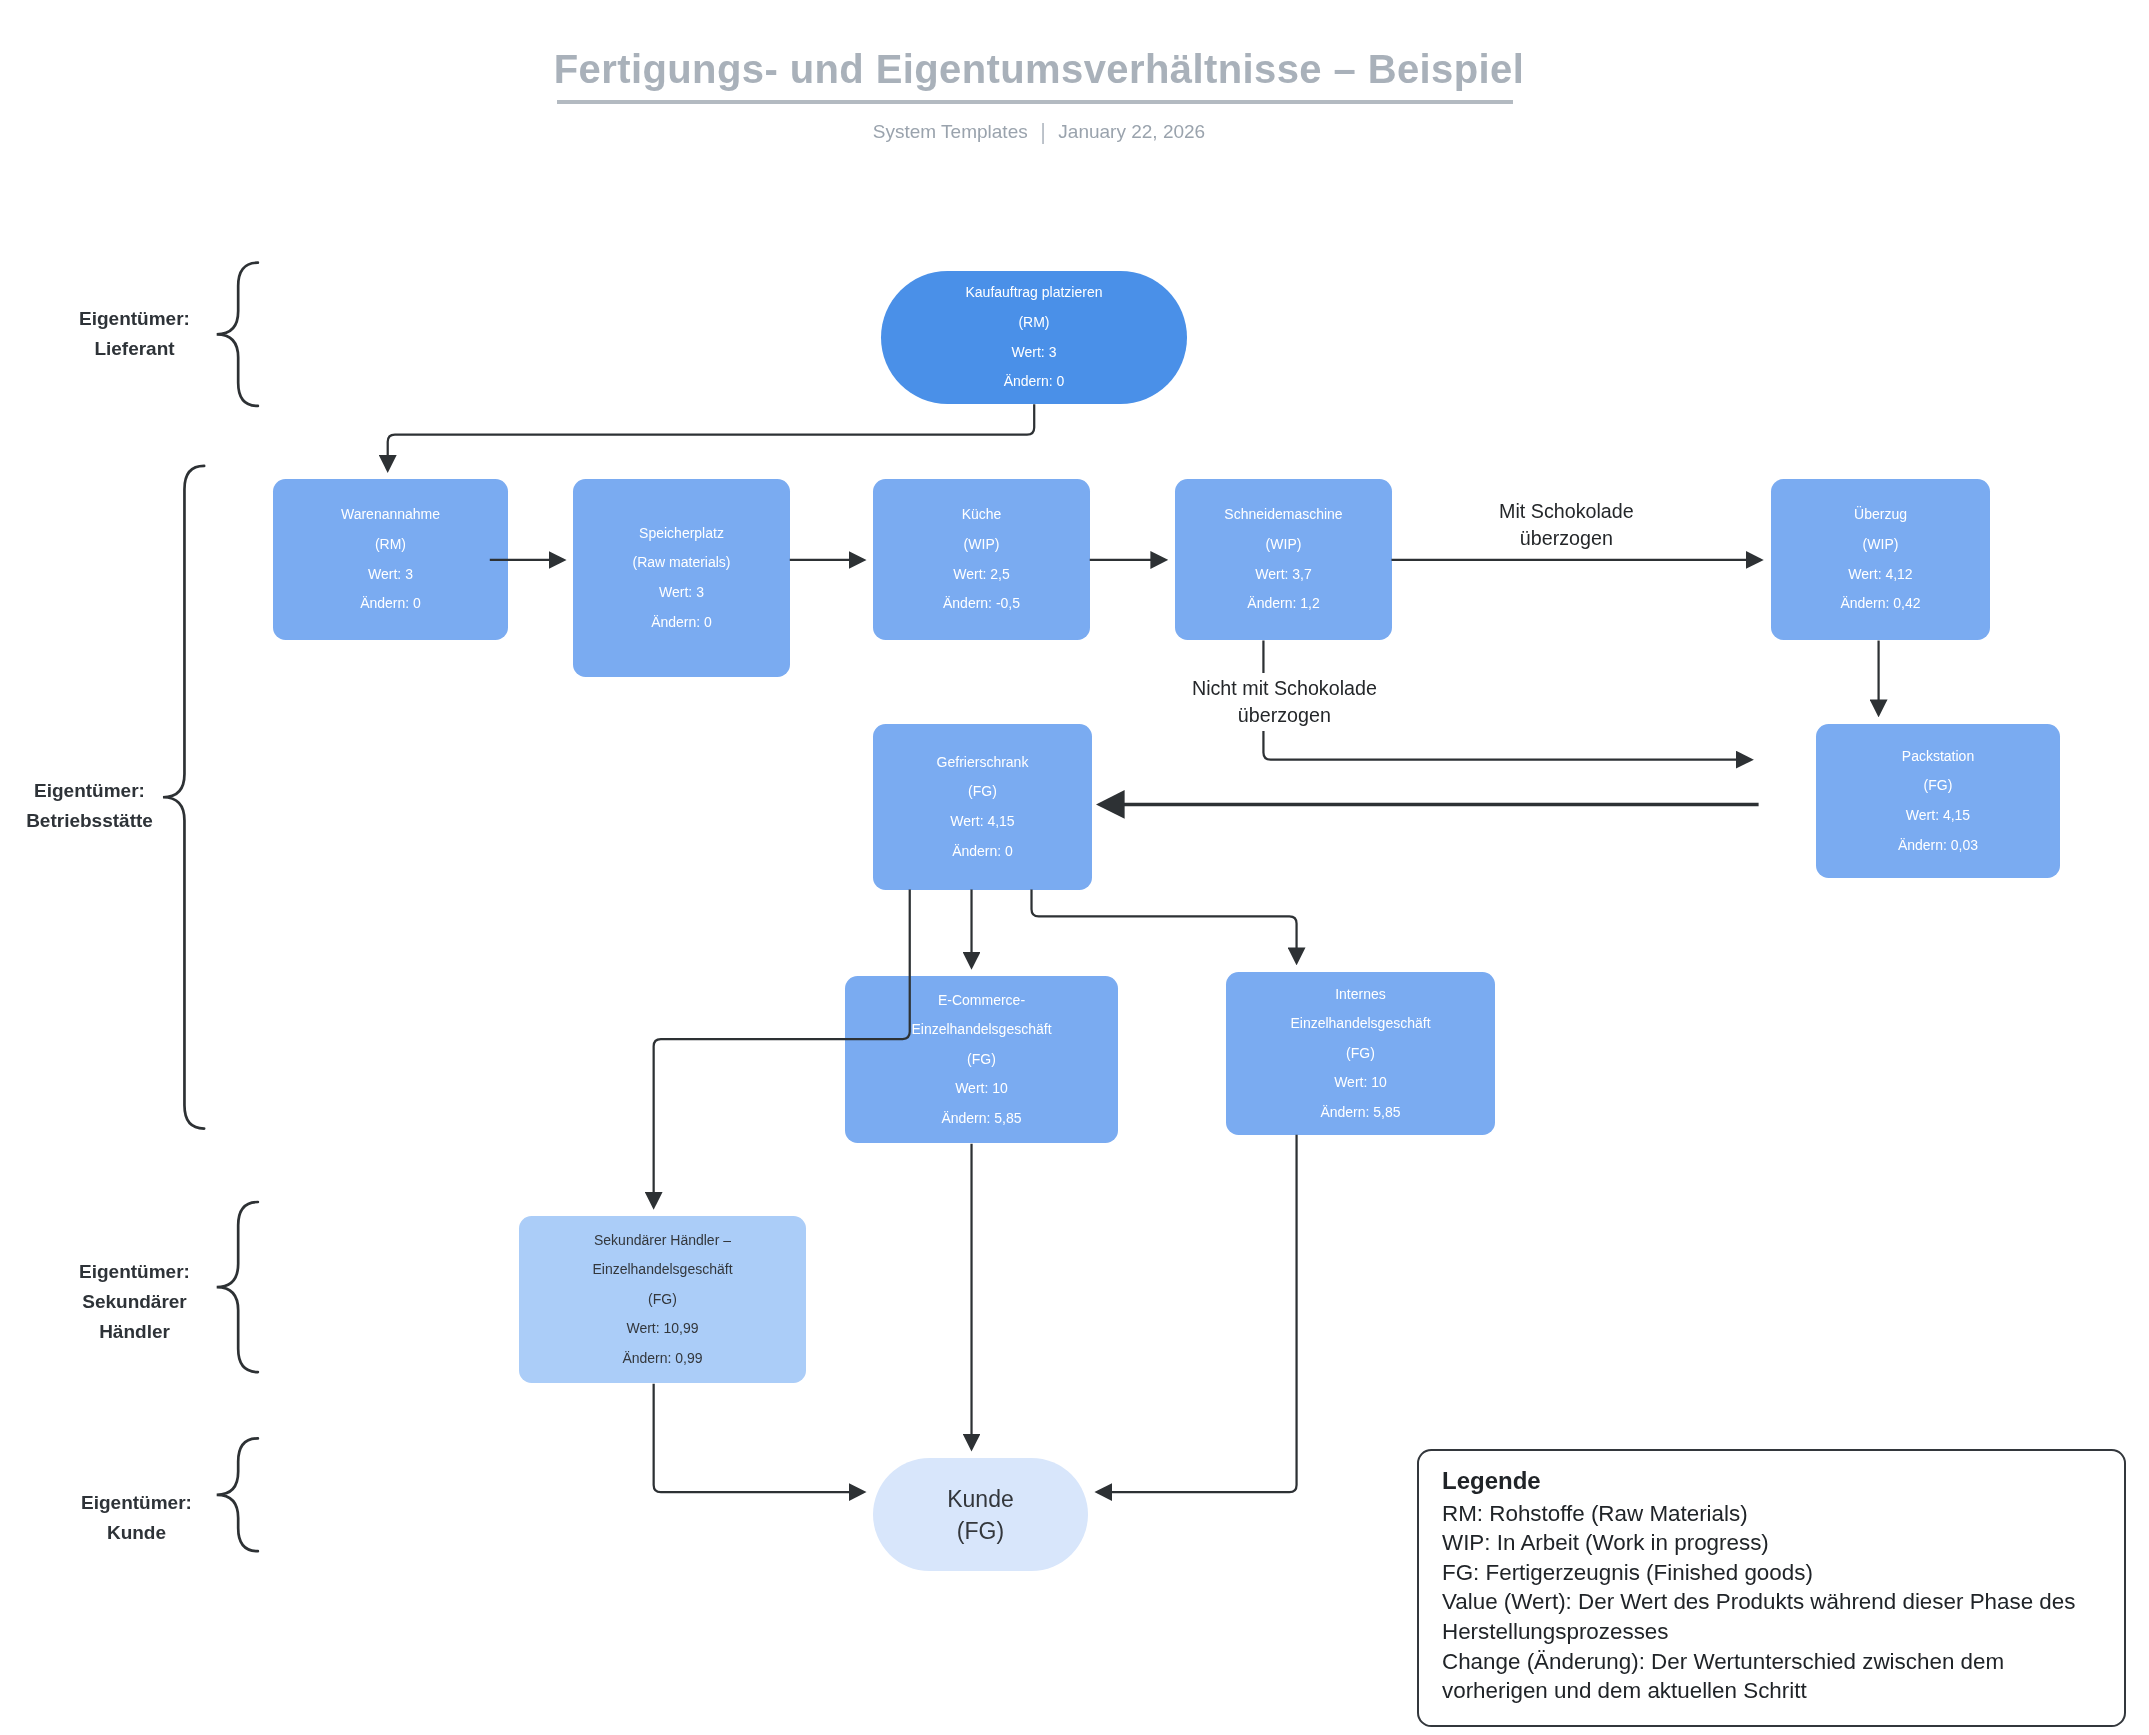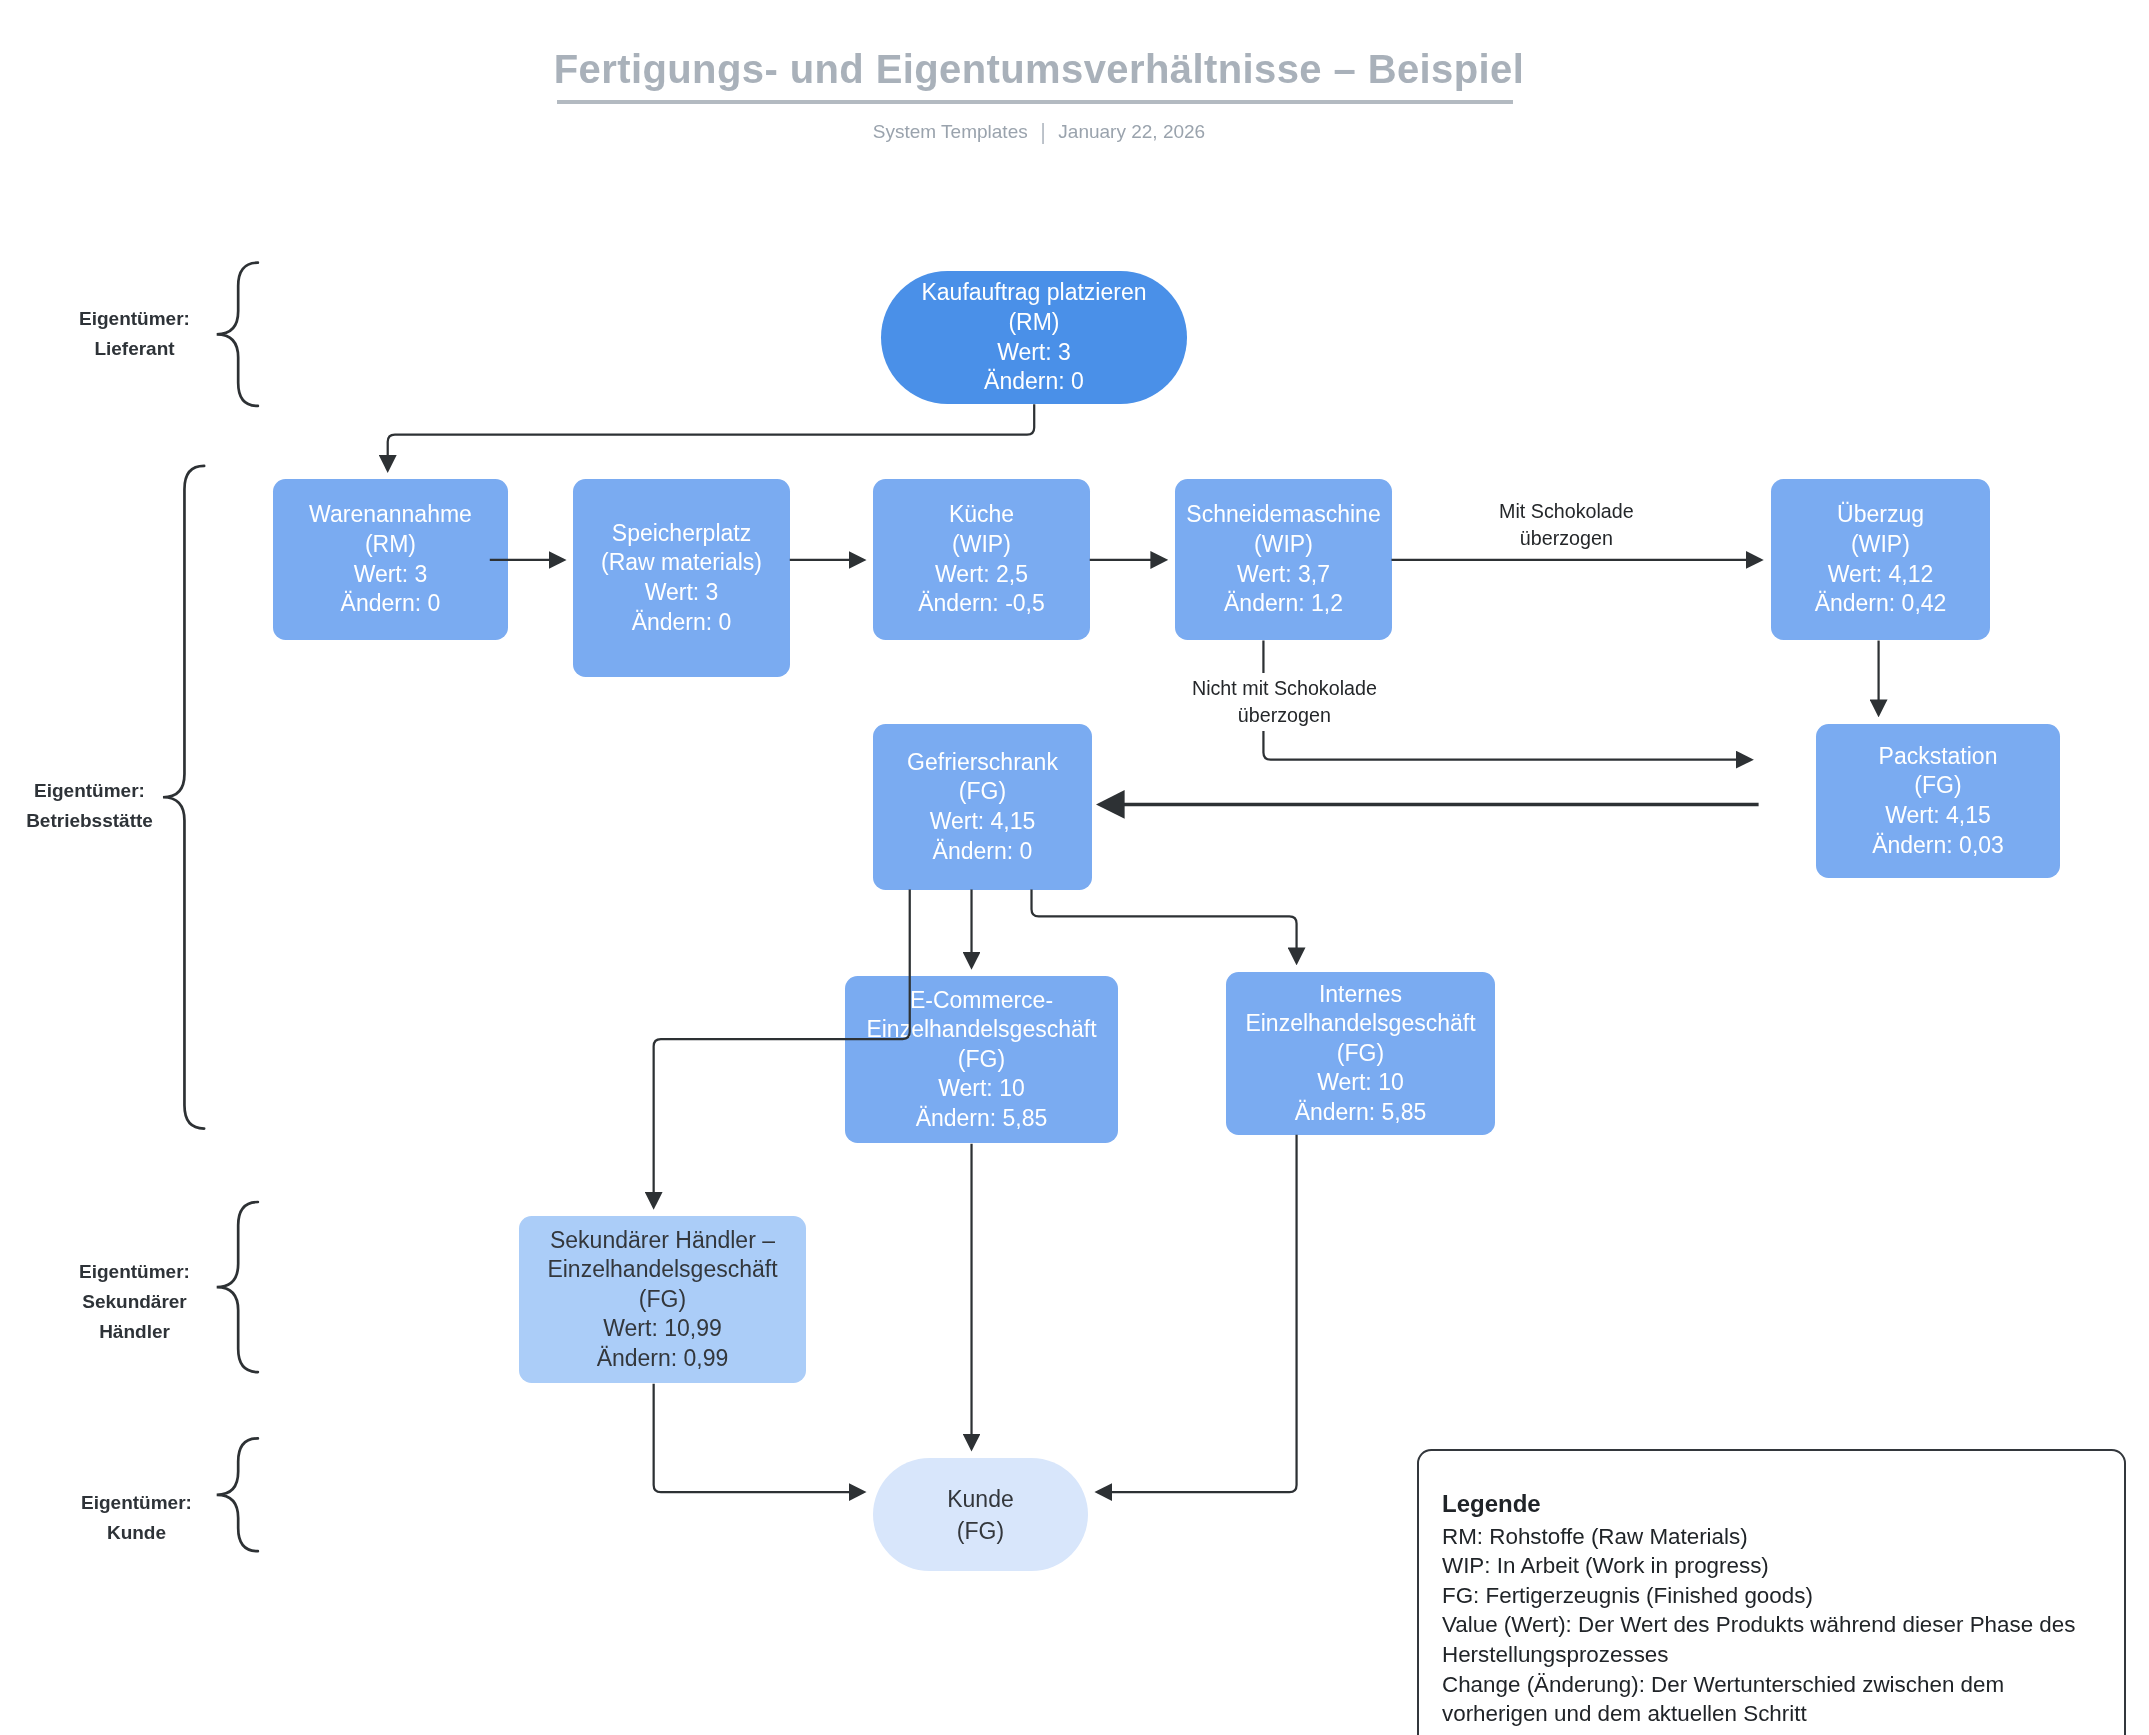--- a/index.html
+++ b/index.html
@@ -9,21 +9,21 @@
   .title{position:absolute;left:0;top:47px;width:2078px;text-align:center;
          font-size:40px;font-weight:bold;color:#a9b1ba;letter-spacing:0.4px;}
   .title-rule{position:absolute;left:557px;top:100px;width:956px;height:3.6px;background:#b3bac1;}
   .subtitle{position:absolute;left:0;top:120px;width:2078px;text-align:center;
             font-size:19px;color:#9aa3ad;}
   .subtitle .sep{color:#b5bcc4;padding:0 12.5px;font-size:21.5px;vertical-align:-0.9px;}
 
   
   .node{position:absolute;display:flex;align-items:center;justify-content:center;
         text-align:center;white-space:pre-line;border-radius:12.5px;
-        font-size:23px;line-height:29.6px;color:#ffffff;background:#7aabf1;z-index:2;}
+        font-size:14px;line-height:29.6px;color:#ffffff;background:#7aabf1;z-index:2;}
   .node.start{background:#4a90e8;border-radius:68px;}
   .node.secondary{background:#abcdf8;color:#33373c;}
   .node.customer{background:#d8e6fb;color:#33373c;border-radius:57px;}
 
   .n-kaufauftrag{left:881px;top:271px;width:306px;height:133px;}
   .n-warenannahme{left:273px;top:479px;width:235px;height:161px;}
   .n-speicherplatz{left:573px;top:479px;width:217px;height:198px;}
   .n-kueche{left:873px;top:479px;width:217px;height:161px;}
   .n-schneidemaschine{left:1175px;top:479px;width:217px;height:161px;}
   .n-ueberzug{left:1771px;top:479px;width:219px;height:161px;}
@@ -45,21 +45,21 @@
   
   .edge-label{position:absolute;text-align:center;font-size:19.7px;line-height:27px;
               color:#24272a;background:#ffffff;white-space:pre-line;z-index:4;padding:1.8px 5.4px;}
   .el-mit{left:1460px;top:496px;width:202px;}
   .el-nicht{left:1167px;top:673px;width:224px;}
 
   
   .legend{position:absolute;left:1417px;top:1449px;width:709px;box-sizing:border-box;
           border:2.2px solid #33373c;border-radius:14.3px;background:#ffffff;
           padding:16px 23px 19.7px 23px;z-index:2;}
-  .legend-title{font-size:24px;font-weight:bold;color:#202428;margin-bottom:3.6px;margin-top:23px;}
+  .legend-title{font-size:24px;font-weight:bold;color:#202428;margin-bottom:3.6px;}
   .legend-item{font-size:22.4px;line-height:29.6px;color:#202428;}
 
   
   .edges{position:absolute;left:0;top:0;z-index:3;pointer-events:none;}
 </style>
 </head>
 <body>
 
 <div class="title">Fertigungs- und Eigentumsverhältnisse – Beispiel</div>
 <div class="title-rule"></div>

